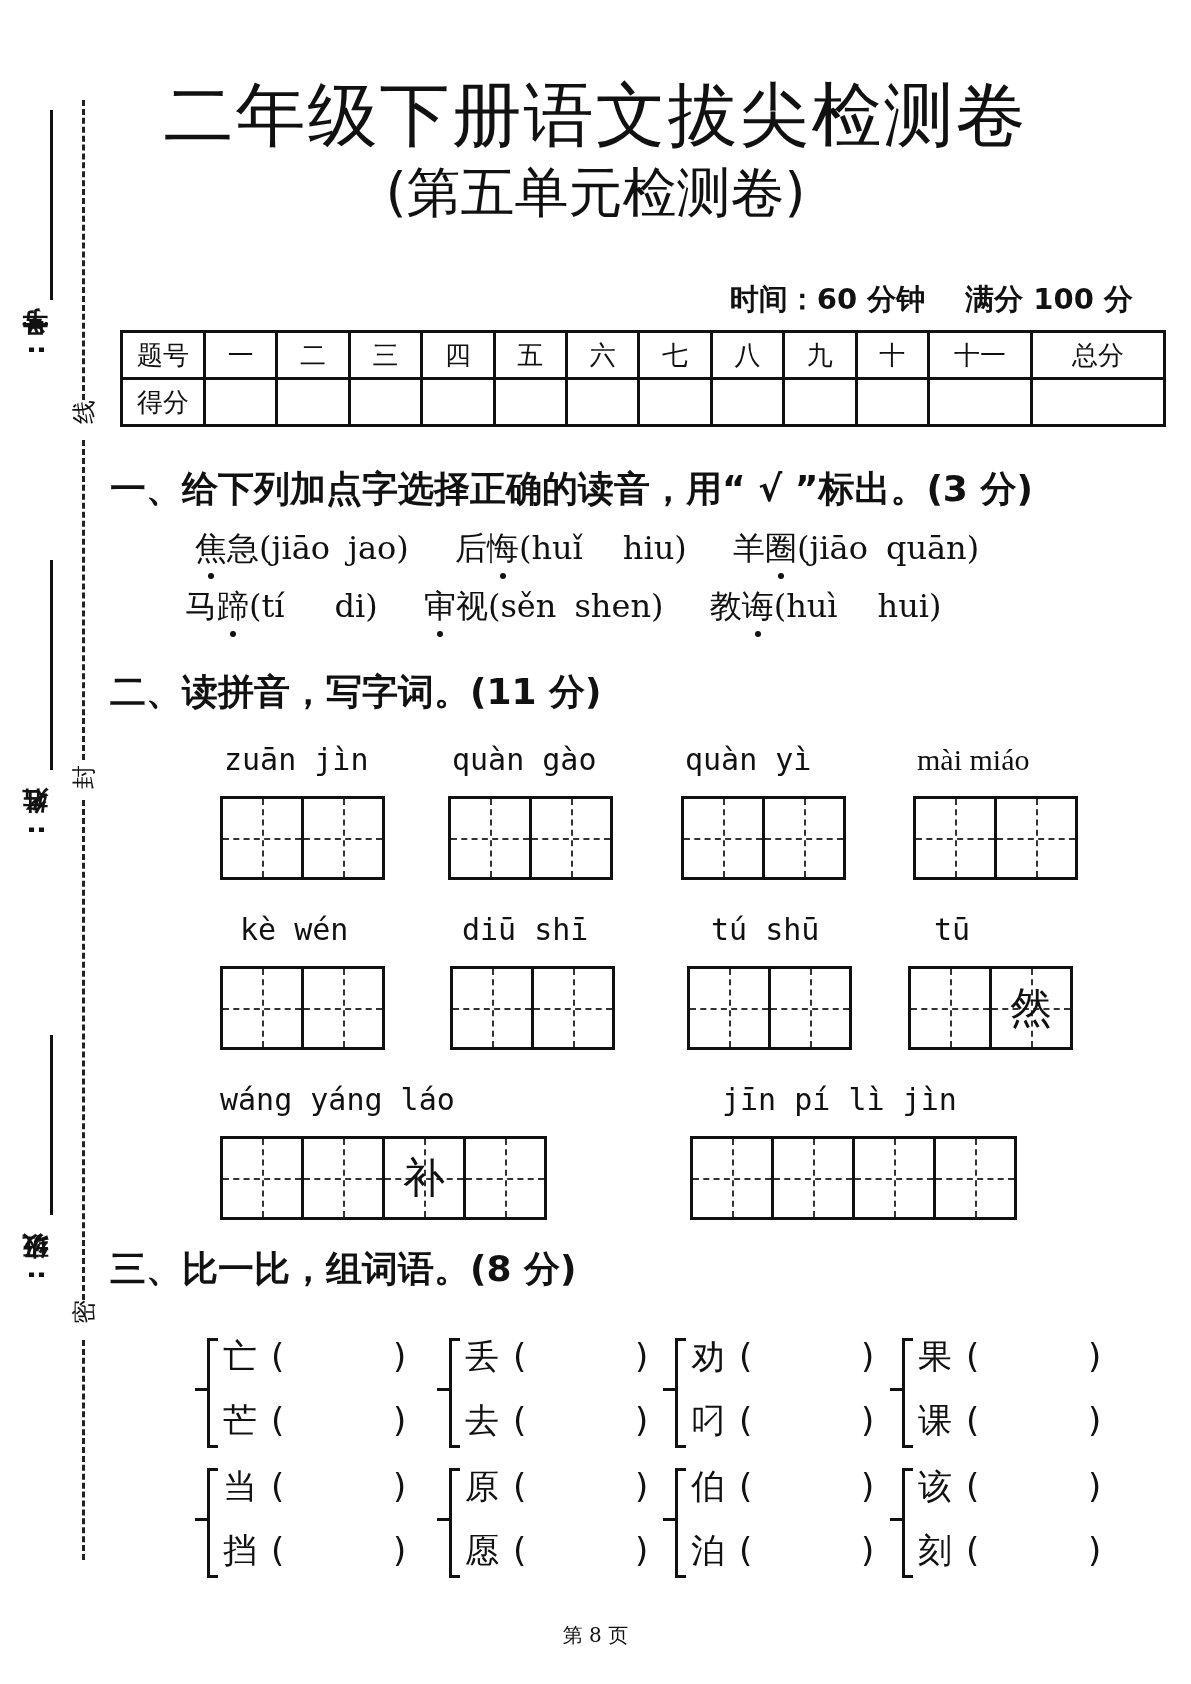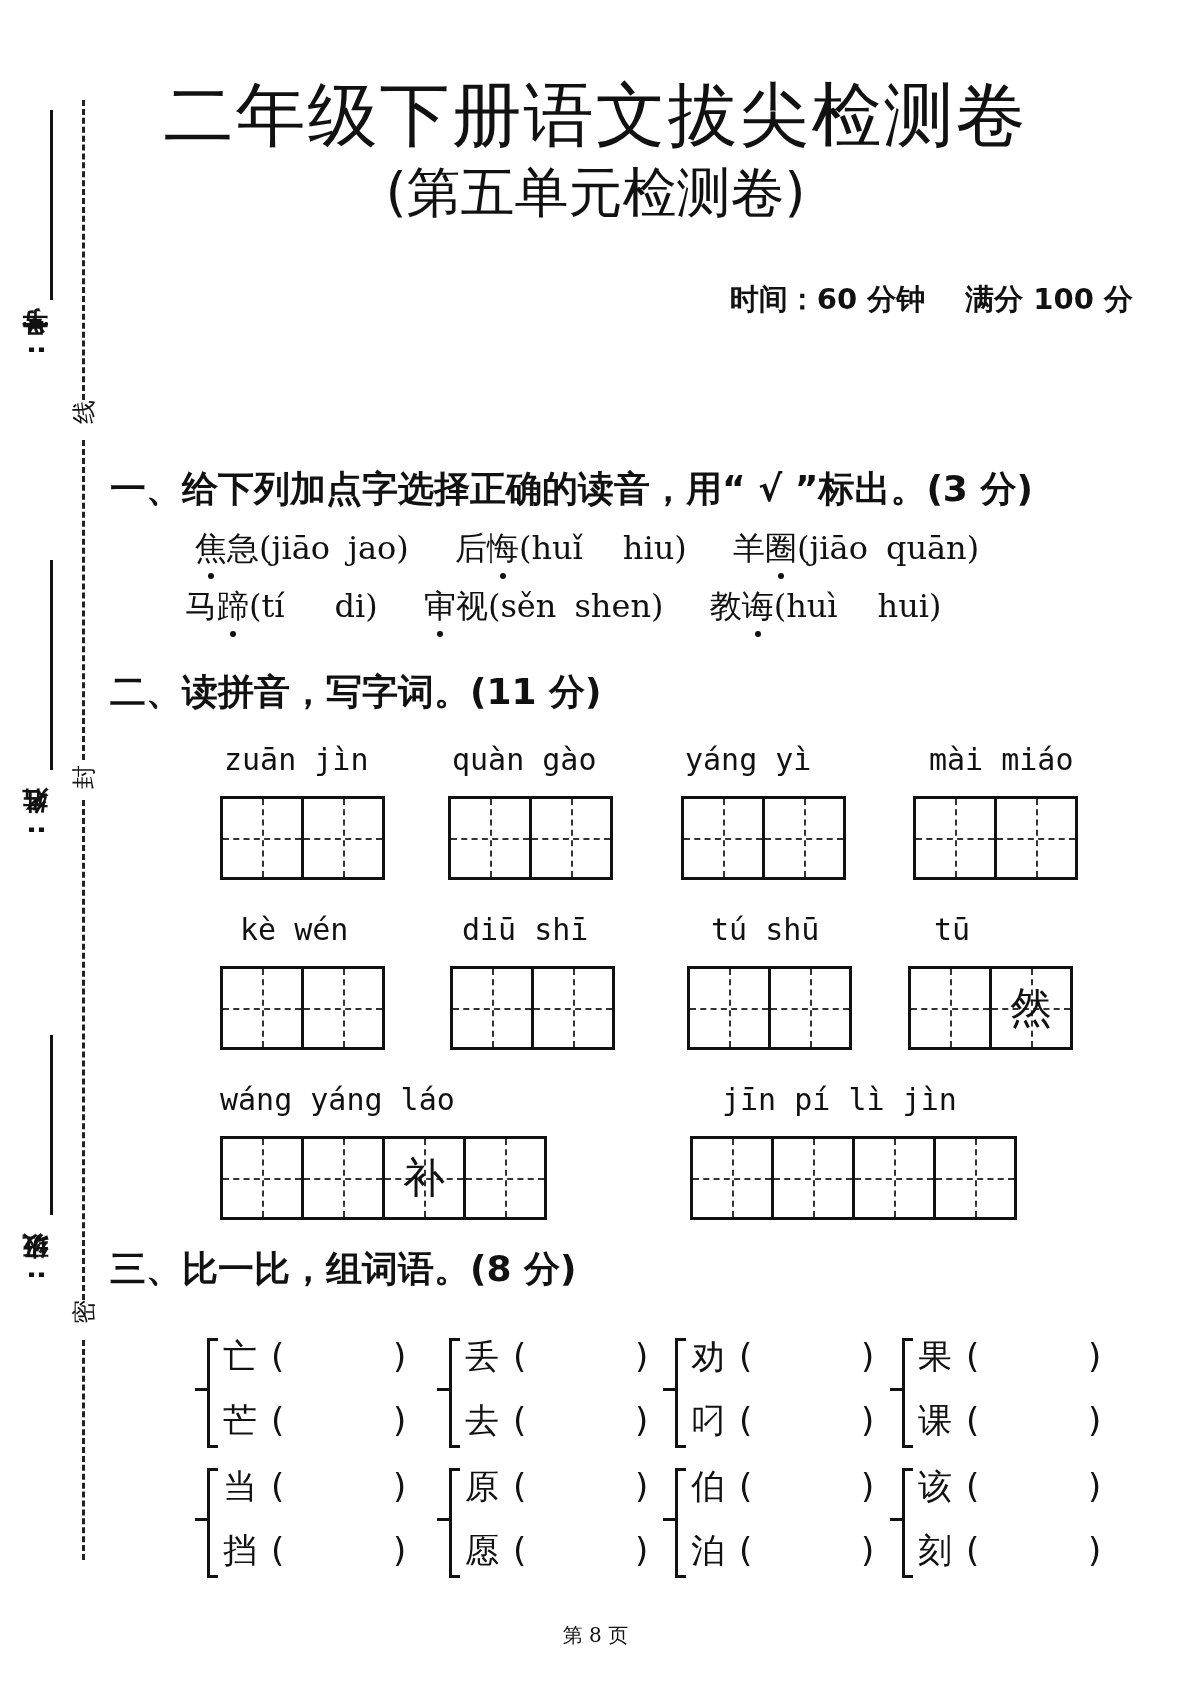--- a/index.html
+++ b/index.html
@@ -138,20 +138,50 @@
 </div>
 
 <div class="title">二年级下册语文拔尖检测卷</div>
 <div class="subtitle">(第五单元检测卷)</div>
 <div class="exam-meta">
   <span>时间：60 分钟</span><span>满分 100 分</span>
 </div>
 
 <table class="score-table">
   <tbody>
+      <tr>
+    <td class="rowhead">题号</td>
+    <td>一</td>
+    <td>二</td>
+    <td>三</td>
+    <td>四</td>
+    <td>五</td>
+    <td>六</td>
+    <td>七</td>
+    <td>八</td>
+    <td>九</td>
+    <td>十</td>
+    <td style="width:100px">十一</td>
+    <td class="total">总分</td>
+  </tr>
+  <tr>
+    <td class="rowhead">得分</td>
+    <td></td>
+    <td></td>
+    <td></td>
+    <td></td>
+    <td></td>
+    <td></td>
+    <td></td>
+    <td></td>
+    <td></td>
+    <td></td>
+    <td></td>
+    <td></td>
+  </tr>
 </tbody>
   </table>
 
 <div class="section-heading" style="top:465px;">一、给下列加点字选择正确的读音，用“ √ ”标出。(3 分)</div>
 
 <div class="pinyin-row" style="top:525px;">
   <span class="choice-item"><span class="word"></span><span class="word dotted">焦</span><span class="word">急</span>(<span>jiāo</span><span class="opt-gap"></span><span>jao</span>)</span>
   <span class="choice-item"><span class="word">后</span><span class="word dotted">悔</span><span class="word"></span>(<span>huǐ</span><span class="opt-gap" style="width:40px"></span><span>hiu</span>)</span>
   <span class="choice-item"><span class="word">羊</span><span class="word dotted">圈</span><span class="word"></span>(<span>jiāo</span><span class="opt-gap"></span><span>quān</span>)</span>
 </div>
@@ -180,32 +210,32 @@
   <div class="grid-cells">
     <div class="grid-cell">
         <span class="grid-char"></span>
       </div>
     <div class="grid-cell">
         <span class="grid-char"></span>
       </div>
   </div>
 </div>
 <div class="grid-group" style="top:740px;left:681px;">
-  <div class="grid-pinyin" style="left:4px;">yáng  yì</div>
+  <div class="grid-pinyin" style="left:4px;">quàn  yì</div>
   <div class="grid-cells">
     <div class="grid-cell">
         <span class="grid-char"></span>
       </div>
     <div class="grid-cell">
         <span class="grid-char"></span>
       </div>
   </div>
 </div>
 <div class="grid-group" style="top:740px;left:913px;">
-  <div class="grid-pinyin" style="left:16px;">mài miáo</div>
+  <div class="grid-pinyin" style="left:4px;font-family:Liberation Serif, serif;">mài miáo</div>
   <div class="grid-cells">
     <div class="grid-cell">
         <span class="grid-char"></span>
       </div>
     <div class="grid-cell">
         <span class="grid-char"></span>
       </div>
   </div>
 </div>
 

